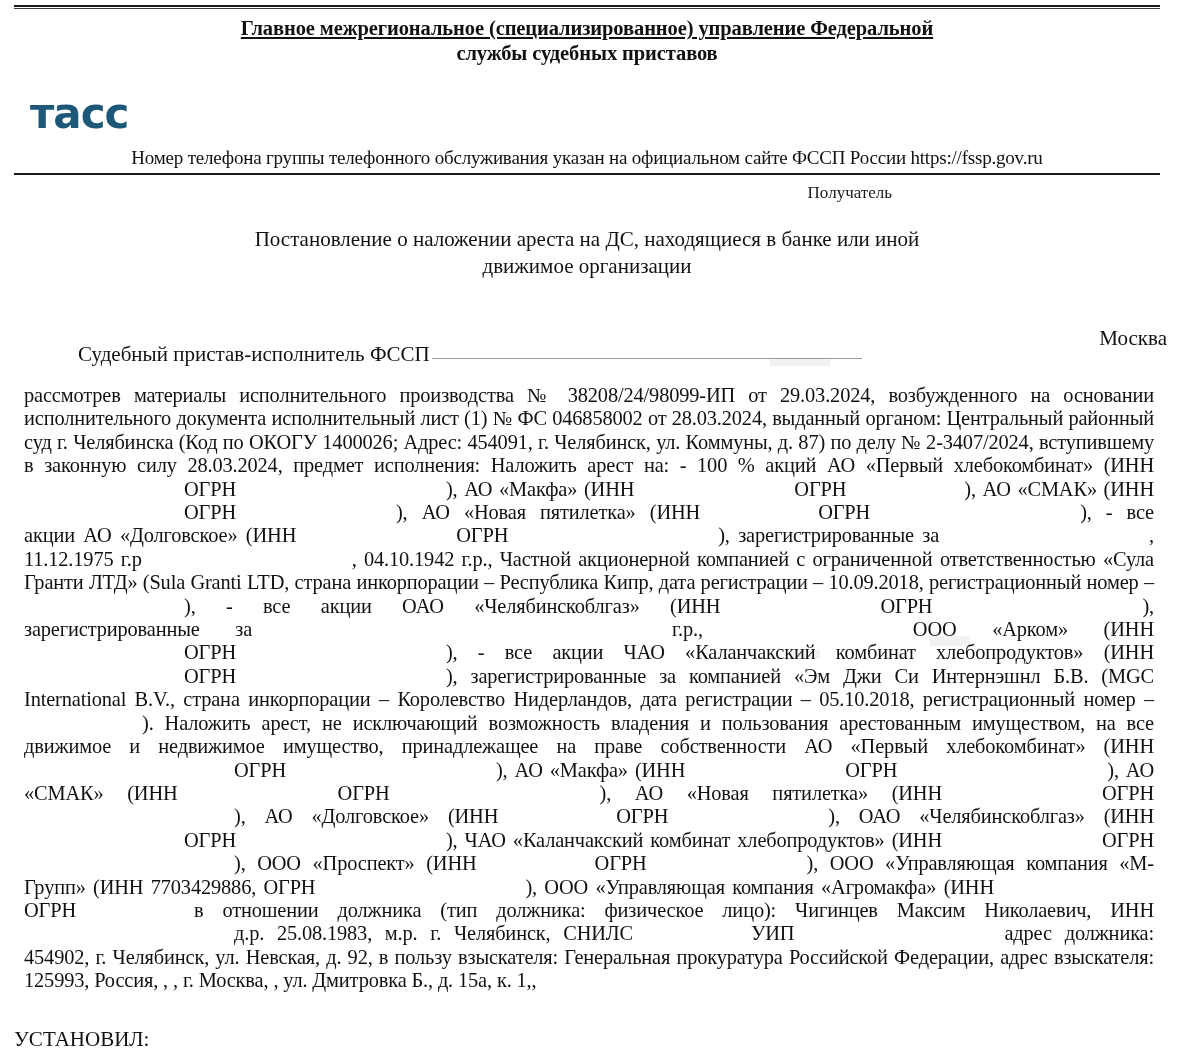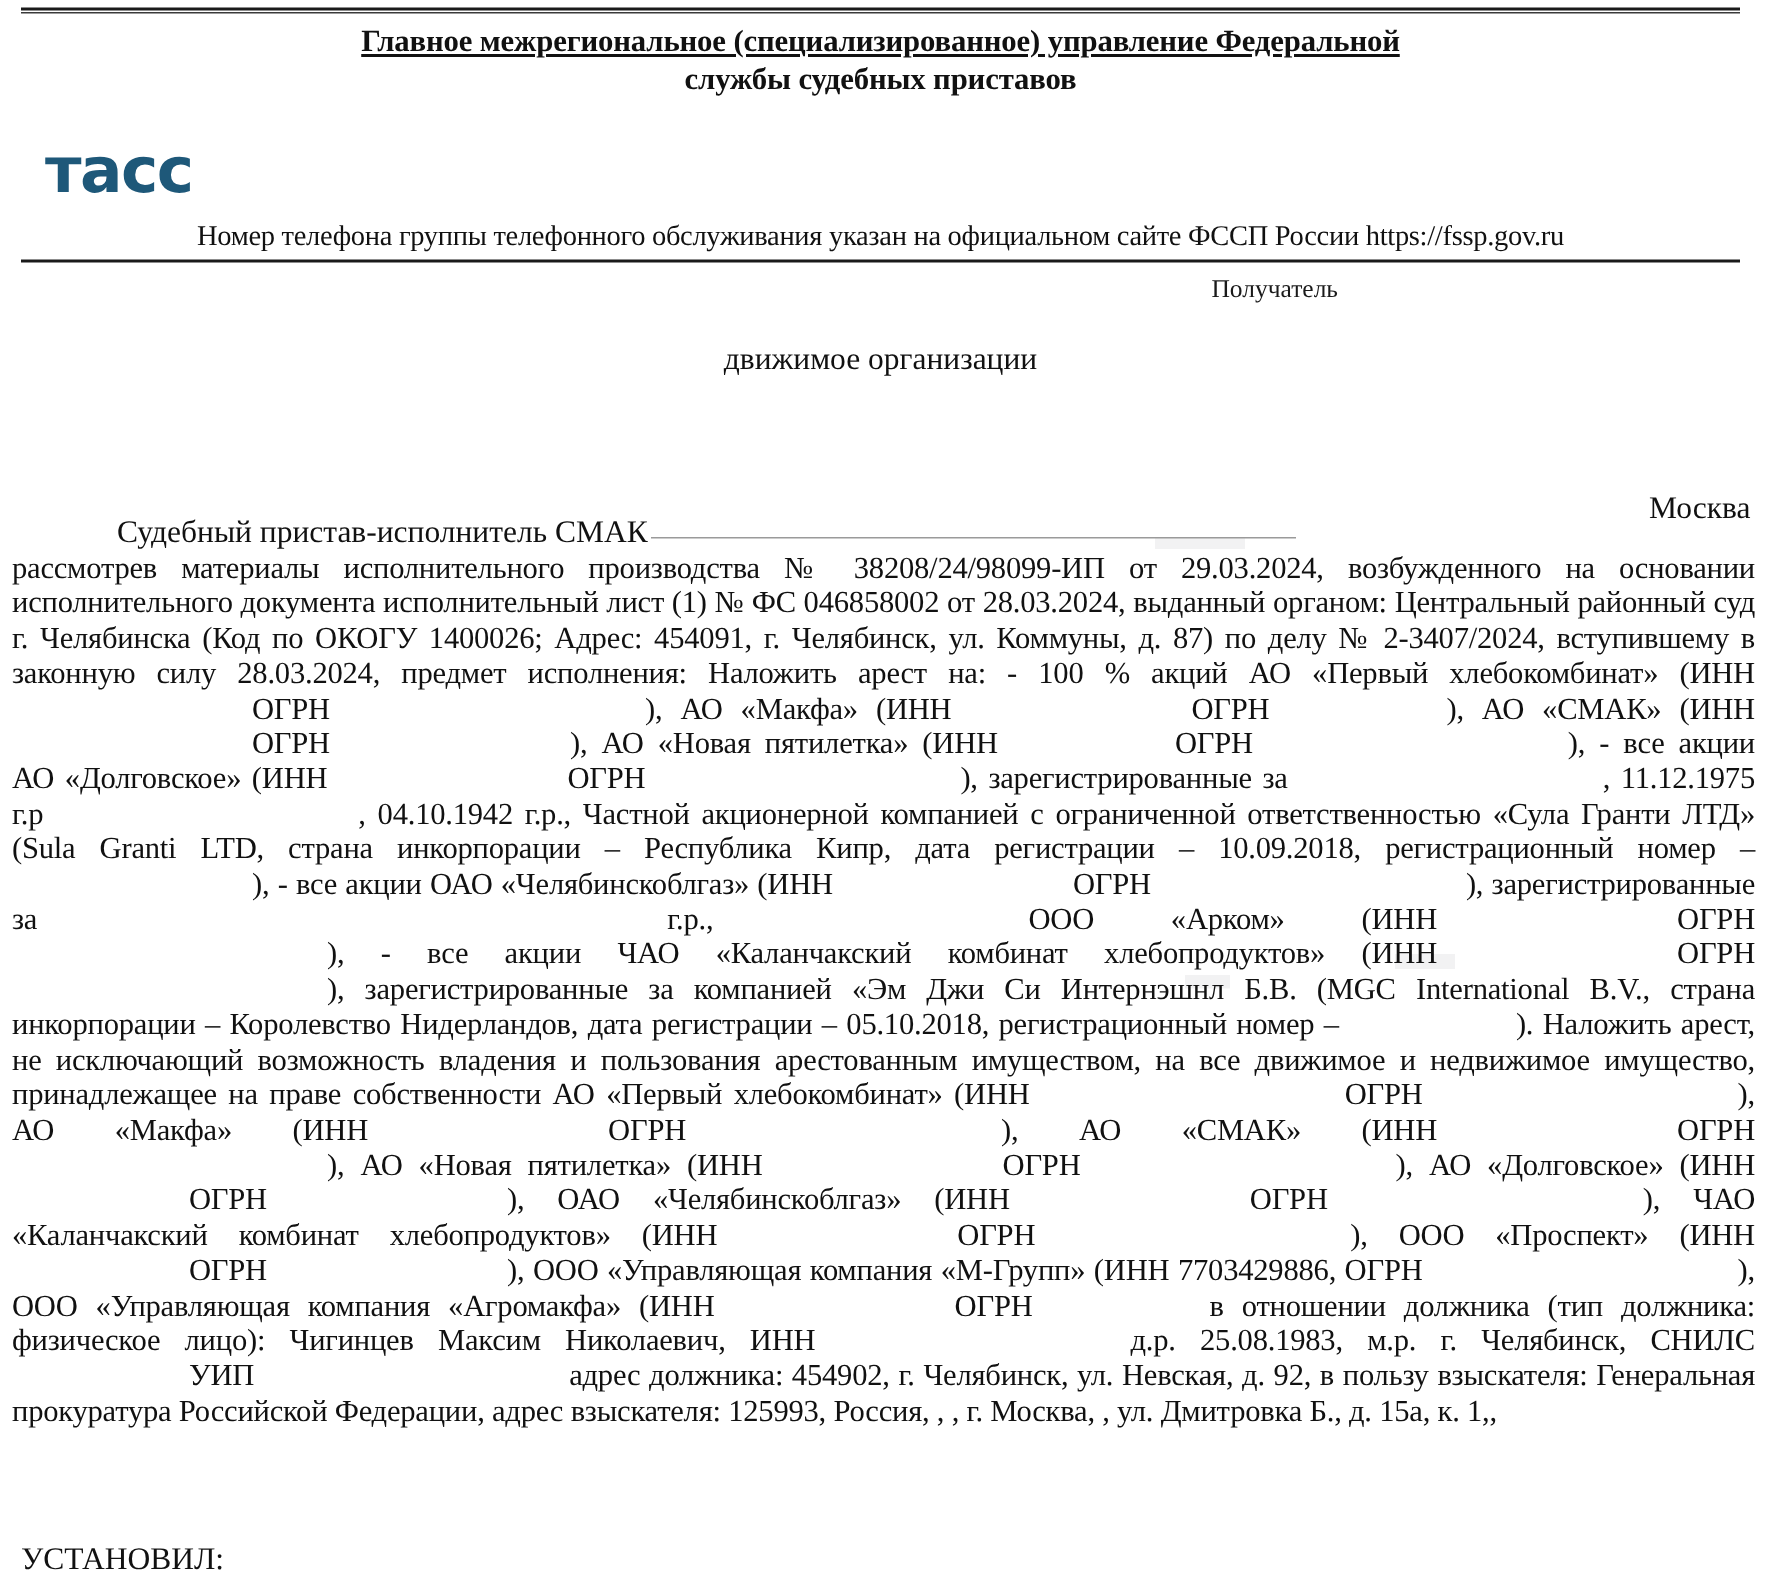--- a/index.html
+++ b/index.html
@@ -152,21 +152,21 @@
     width: 1162px;
     font-size: 20.4px;
     line-height: 23.4px;
     text-align: justify;
     text-justify: inter-word;
     letter-spacing: -0.15px;
     word-spacing: 0px;
     hyphens: none;
   }
   .body-text p {
-    margin: 0;
+    margin: 16px;
     text-align: justify;
     text-align-last: left;
   }
   
   .gap {
     display: inline-block;
     vertical-align: baseline;
   }
   .g-md  { width: 118px; }
   .g-lg  { width: 160px; }
@@ -208,27 +208,28 @@
   </div>
 
   <div class="tass-logo">тасс</div>
 
   <div class="phone-notice">Номер телефона группы телефонного обслуживания указан на официальном сайте ФССП России https://fssp.gov.ru</div>
   <div class="rule-under-phone"></div>
 
   <div class="recipient">Получатель</div>
 
   <div class="doc-title">
+    <span>Постановление о наложении ареста на ДС, находящиеся в банке или иной</span>
     <span>движимое организации</span>
   </div>
 
   <div class="city">Москва</div>
 
   <div class="bailiff">
-    <span>Судебный пристав-исполнитель СМАК</span><span class="rule"></span>
+    <span>Судебный пристав-исполнитель ФССП</span><span class="rule"></span>
   </div>
 
   <div class="body-text">
     <p>
       <span>рассмотрев материалы исполнительного производства № </span><span>38208/24/98099-ИП</span><span> от </span><span>29.03.2024</span><span>, возбужденного на основании исполнительного документа исполнительный лист (1) № </span><span>ФС 046858002</span><span> от </span><span>28.03.2024</span><span>, выданный органом: Центральный районный суд г. Челябинска (Код по ОКОГУ </span><span>1400026</span><span>; Адрес: 454091, г. Челябинск, ул. Коммуны, д. 87) по делу № </span><span>2-3407/2024</span><span>, вступившему в законную силу </span><span>28.03.2024</span><span>, предмет исполнения: Наложить арест на: - 100 % акций АО «Первый хлебокомбинат» (ИНН</span><span class="gap g-lg"></span><span>ОГРН</span><span class="gap g-xl"></span><span>), АО «Макфа» (ИНН</span><span class="gap g-lg"></span><span>ОГРН</span><span class="gap g-md"></span><span>), АО «СМАК» (ИНН</span><span class="gap g-lg"></span><span>ОГРН</span><span class="gap g-lg"></span><span>), АО «Новая пятилетка» (ИНН</span><span class="gap g-md"></span><span>ОГРН</span><span class="gap g-xl"></span><span>), - все акции АО «Долговское» (ИНН</span><span class="gap g-lg"></span><span>ОГРН</span><span class="gap g-xl"></span><span>), зарегистрированные за</span><span class="gap g-xl"></span><span>, 11.12.1975 г.р</span><span class="gap g-xl"></span><span>, 04.10.1942 г.р.,</span> <span>Частной акционерной компанией с ограниченной ответственностью «Сула Гранти ЛТД» (Sula Granti LTD, страна инкорпорации – Республика Кипр, дата регистрации – 10.09.2018, регистрационный номер –</span><span class="gap g-lg"></span><span>), - все акции ОАО «Челябинскоблгаз» (ИНН</span><span class="gap g-lg"></span><span>ОГРН</span><span class="gap g-xl"></span><span>), зарегистрированные за</span><span class="gap g-xl"></span><span class="gap g-xl"></span><span>г.р.,</span><span class="gap g-xl"></span><span>ООО «Арком» (ИНН</span><span class="gap g-lg"></span><span>ОГРН</span><span class="gap g-xl"></span><span>), - все акции ЧАО «Каланчакский комбинат хлебопродуктов» (ИНН</span><span class="gap g-lg"></span><span>ОГРН</span><span class="gap g-xl"></span><span>), зарегистрированные за компанией «Эм Джи Си Интернэшнл Б.В. (MGC International B.V., страна инкорпорации – Королевство Нидерландов, дата регистрации – 05.10.2018, регистрационный номер –</span><span class="gap g-md"></span><span>). Наложить арест, не исключающий возможность владения и пользования арестованным имуществом, на все движимое и недвижимое имущество, принадлежащее на праве собственности АО «Первый хлебокомбинат» (ИНН</span><span class="gap g-xl"></span><span>ОГРН</span><span class="gap g-xl"></span><span>), АО «Макфа» (ИНН</span><span class="gap g-lg"></span><span>ОГРН</span><span class="gap g-xl"></span><span>), АО «СМАК» (ИНН</span><span class="gap g-lg"></span><span>ОГРН</span><span class="gap g-xl"></span><span>), АО «Новая пятилетка» (ИНН</span><span class="gap g-lg"></span><span>ОГРН</span><span class="gap g-xl"></span><span>), АО «Долговское» (ИНН</span><span class="gap g-md"></span><span>ОГРН</span><span class="gap g-lg"></span><span>), ОАО «Челябинскоблгаз» (ИНН</span><span class="gap g-lg"></span><span>ОГРН</span><span class="gap g-xl"></span><span>), ЧАО «Каланчакский комбинат хлебопродуктов» (ИНН</span><span class="gap g-lg"></span><span>ОГРН</span><span class="gap g-xl"></span><span>), ООО «Проспект» (ИНН</span><span class="gap g-md"></span><span>ОГРН</span><span class="gap g-lg"></span><span>), ООО «Управляющая компания «М-Групп» (ИНН </span><span>7703429886</span><span>, ОГРН</span><span class="gap g-xl"></span><span>), ООО «Управляющая компания «Агромакфа» (ИНН</span><span class="gap g-lg"></span><span>ОГРН</span><span class="gap g-md"></span><span>в отношении должника (тип должника: физическое лицо): </span><span>Чигинцев Максим Николаевич</span><span>, ИНН</span><span class="gap g-xl"></span><span>д.р. 25.08.1983</span><span>, м.р. г. Челябинск, СНИЛС</span><span class="gap g-md"></span><span>УИП</span><span class="gap g-xl"></span><span>адрес должника: 454902, г. Челябинск, ул. Невская, д. 92, в пользу взыскателя: </span><span>Генеральная прокуратура Российской Федерации</span><span>, адрес взыскателя: 125993, Россия, , , г. Москва, , ул. Дмитровка Б., д. 15а, к. 1,,</span>
     </p>
   </div>
 
   <div class="ustanovil">УСТАНОВИЛ:</div>
 

